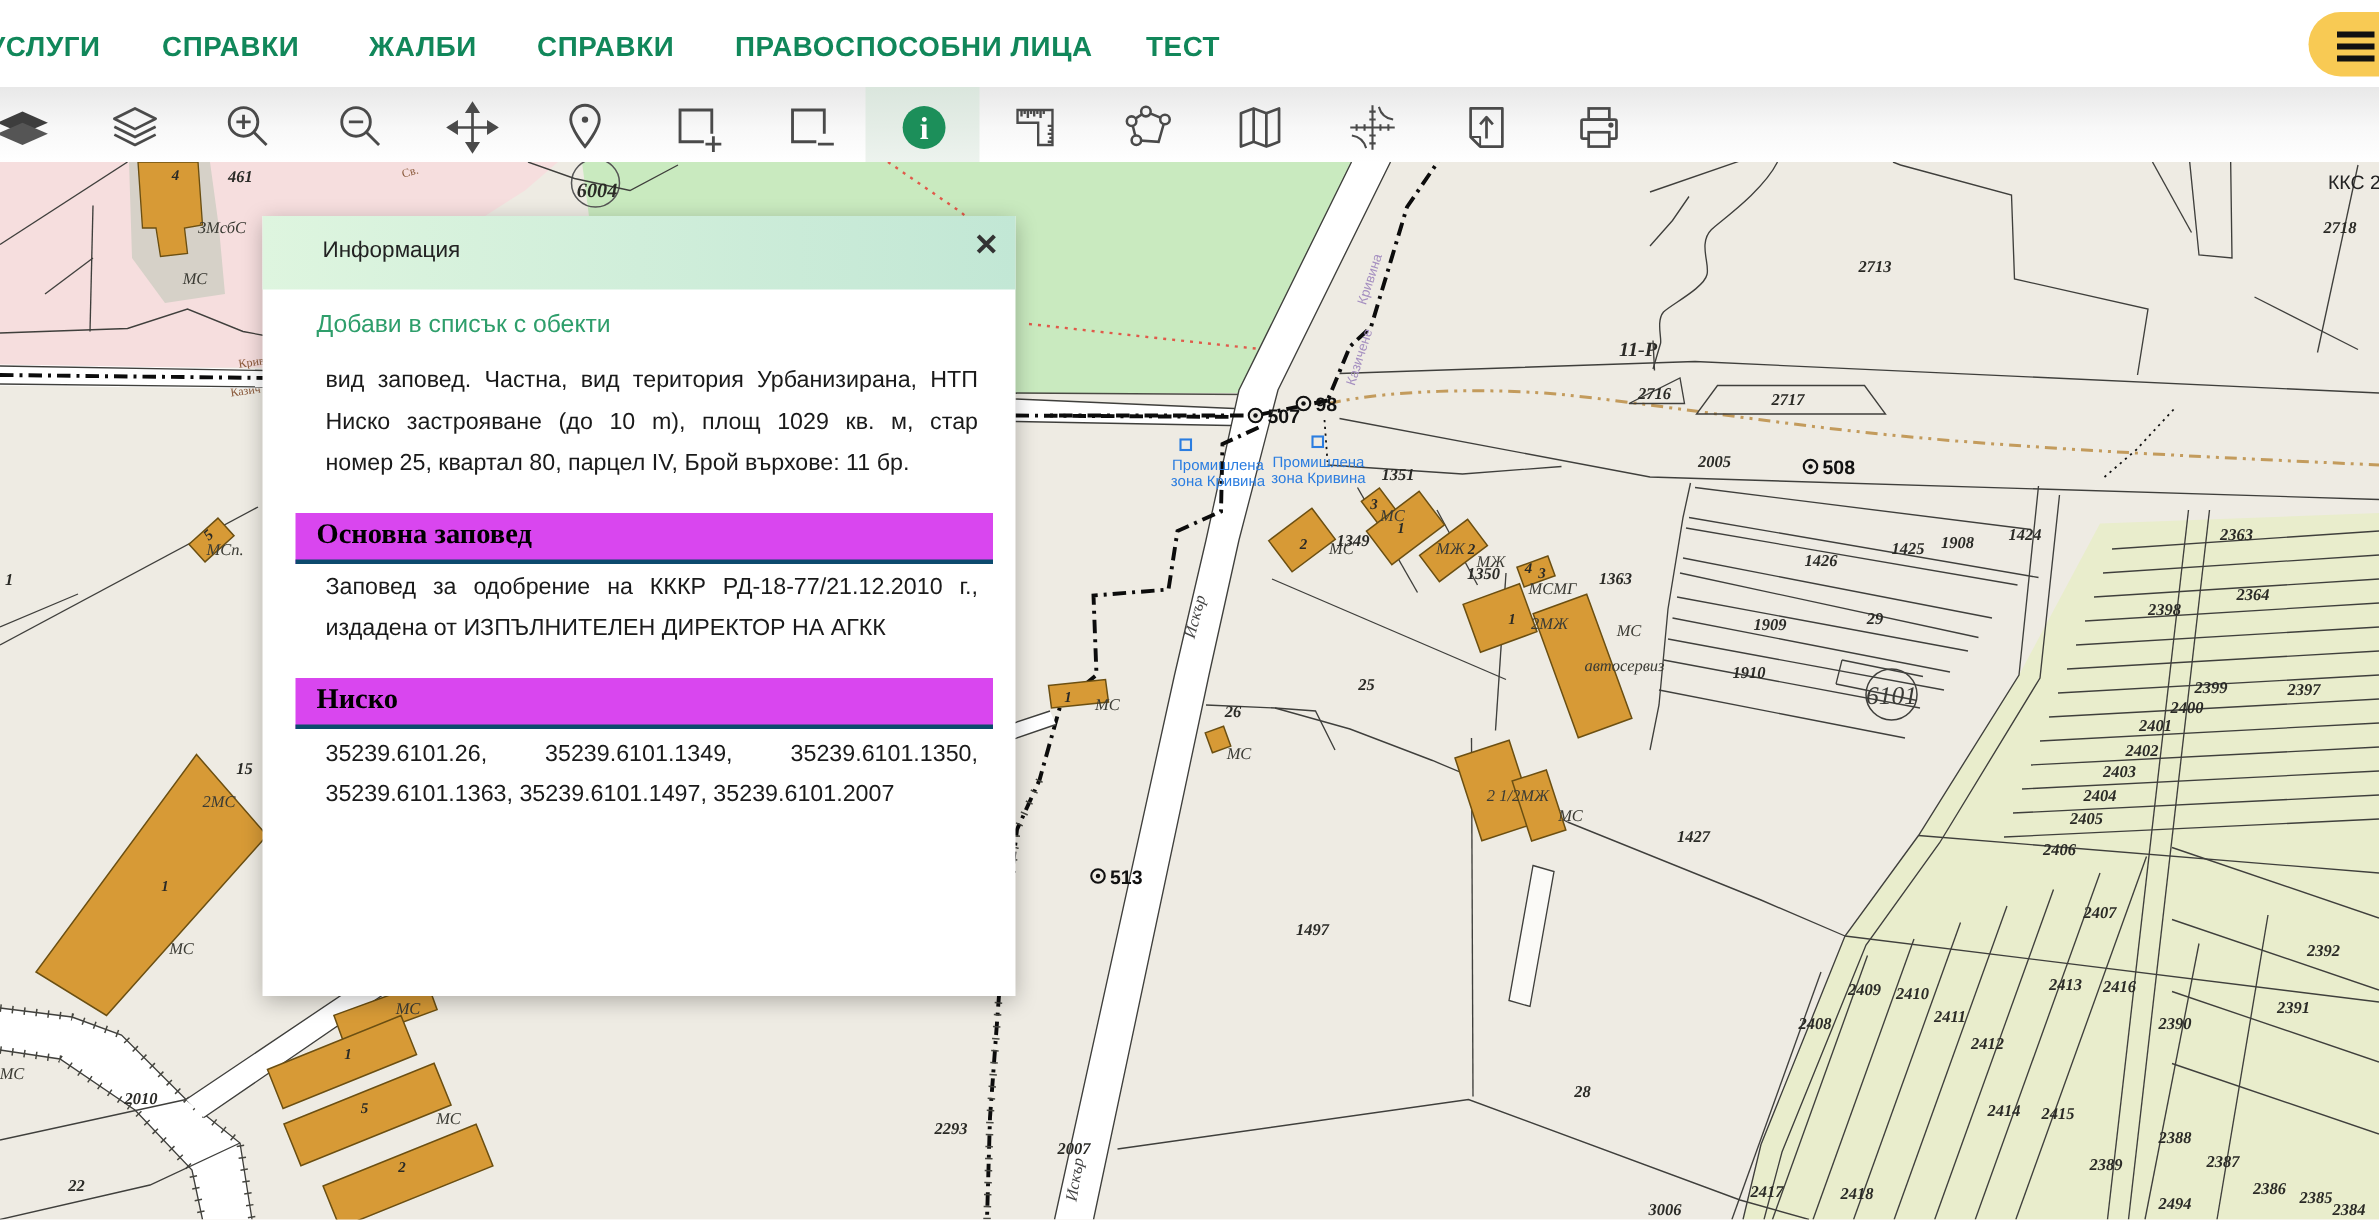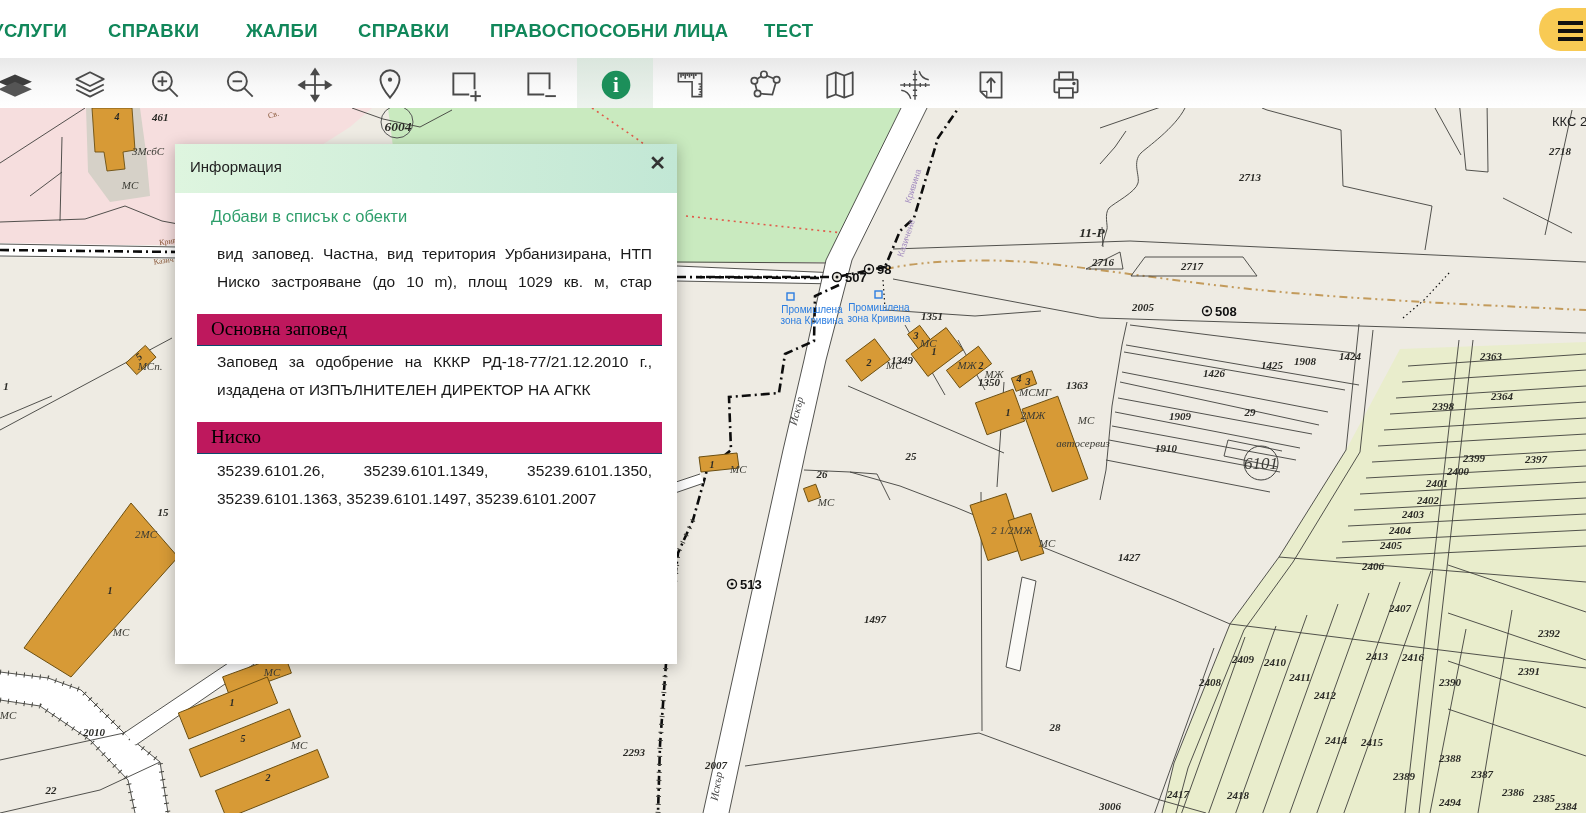--- a/index.html
+++ b/index.html
@@ -21,28 +21,28 @@
 .big{font-style:italic;font-weight:bold;font-size:13.5px;fill:#2a2a26}
 .cir{font-style:italic;font-size:17px;fill:#3a3a36}
 .bl{font-style:italic;font-size:11px;fill:#3b3b34}
 .gp{font-family:"Liberation Sans",sans-serif;font-weight:bold;font-size:13px;fill:#111}
 .kks{font-family:"Liberation Sans",sans-serif;font-size:13px;fill:#222}
 .blue{font-family:"Liberation Sans",sans-serif;font-size:10px;fill:#2b7de0}
 .purple{font-family:"Liberation Sans",sans-serif;font-size:9px;fill:#a58fc0}
 .road{font-style:italic;font-size:11px;fill:#444}
 .tiny{font-size:8px;fill:#8b5a3c}
 #panel{position:absolute;left:175px;top:144px;width:502px;height:520px;background:#fff;box-shadow:0 3px 14px rgba(0,0,0,.28);z-index:5}
-#ph{height:49px;background:linear-gradient(90deg,#def5df,#c2e7d5);font-size:15px;color:#222;line-height:46px;padding:0 15px}
+#ph{height:49px;background:linear-gradient(90deg,#def5df,#c2e7d5);font-size:15px;color:#222;line-height:46px;padding:0 40px}
 #px{position:absolute;right:11px;top:7px;font-size:20px;color:#333;font-weight:bold}
 #pb{padding:0 15px 0 22px;font-size:15.5px;color:#1a1a1a}
 .tblock{margin-top:18px;background:#f7f7f6;padding:7px 14px 6px;font-family:"Liberation Serif",serif;font-weight:bold;font-size:18px;letter-spacing:.2px;line-height:20.5px;border-bottom:1px solid #e0e0e0;color:#000}
 .link{color:#2e9e6b;margin:14px 0 0 14px;font-size:16.5px}
 .para{margin:14px 10px 0 20px;line-height:27.5px}
 .jl{text-align:justify;text-align-last:justify}
-.sec{margin-top:19px;background:#be185d;border-bottom:1px solid #0c4a6e;padding:4px 14px 5px;font-family:"Liberation Serif",serif;font-weight:normal;font-size:19px;color:#000}
+.sec{margin-top:19px;background:#d946ef;border-bottom:3px solid #0c4a6e;padding:4px 14px 5px;font-family:"Liberation Serif",serif;font-weight:bold;font-size:19px;color:#000}
 </style></head>
 <body>
 <svg id="map" width="1586" height="705" viewBox="0 108 1586 705">
 <rect x="0" y="108" width="1586" height="705" fill="#eeebe3"></rect>
 <polygon points="0,108 372,108 350,127 253,189 178,221 178,245 0,245" fill="#f6dede"></polygon>
 <polygon points="388,108 901,108 826,262 408,263" fill="#c9eabf"></polygon>
 <polyline points="833,263 677,262" style="stroke:#4a4a44;stroke-width:1" fill="none"></polyline>
 <polygon points="1400,349 1586,342 1586,813 1162,813 1174,763 1230,624 1279,557 1346,450" fill="#e9edcc"></polygon>
 <polygon points="86,108 140,108 146,152 150,196 110,202 88,172" fill="#d6d1c8"></polygon>
 <polygon points="92,108 132,108 135,150 123,152 125,169 107,171 104,152 95,152" fill="#d79a36" stroke="#6b4f12" stroke-width="0.9"></polygon>
@@ -424,20 +424,21 @@
     </svg>
 </div>
 <div id="panel">
 <div id="ph">Информация</div>
     <div id="px">✕</div>
 <div id="pb">
 <div class="link">Добави в списък с обекти</div>
 <div class="para">
         <div class="jl">вид заповед. Частна, вид територия Урбанизирана, НТП</div>
         <div class="jl">Ниско застрояване (до 10 m), площ 1029 кв. м, стар</div>
+        <div>номер 25, квартал 80, парцел IV, Брой върхове: 11 бр.</div>
       </div>
 <div class="sec">Основна заповед</div>
 <div class="para" style="margin-top:2px">
         <div class="jl">Заповед за одобрение на КККР РД-18-77/21.12.2010 г.,</div>
         <div>издадена от ИЗПЪЛНИТЕЛЕН ДИРЕКТОР НА АГКК</div>
       </div>
 <div class="sec">Ниско</div>
 <div class="para" style="margin-top:3px">
         <div class="jl">35239.6101.26, 35239.6101.1349, 35239.6101.1350,</div>
         <div>35239.6101.1363, 35239.6101.1497, 35239.6101.2007</div>

